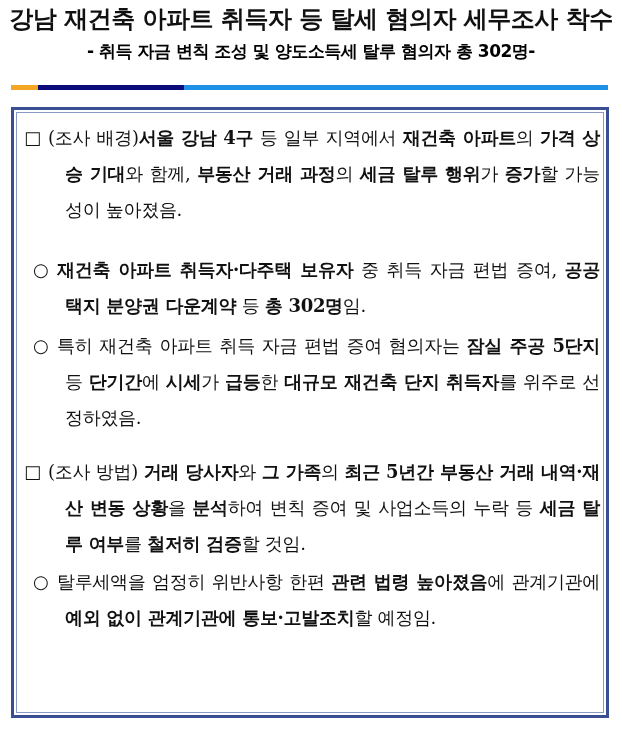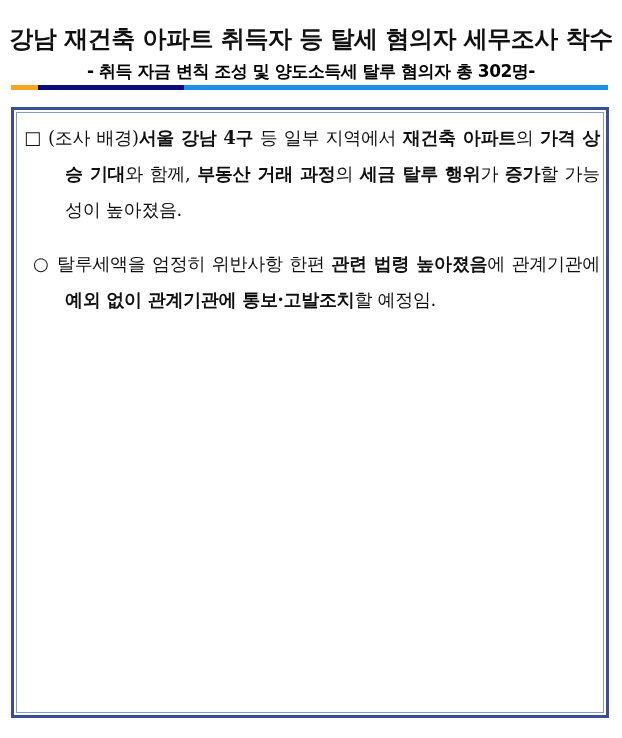--- a/index.html
+++ b/index.html
@@ -1,17 +1,17 @@
 <!DOCTYPE html>
 <html><head>
 <meta charset="utf-8">
 <style>
   html, body { margin: 0; padding: 0; background: #ffffff; }
   body { width: 622px; height: 738px; position: relative; overflow: hidden; }
-  .title-block { position: absolute; left: 0; top: 22px; width: 622px; text-align: center; }
+  .title-block { position: absolute; left: 0; top: 2px; width: 622px; text-align: center; }
   .title-main {
     font-family: "DejaVu Sans", "Liberation Sans", sans-serif;
     font-weight: bold; font-size: 24px; letter-spacing: -0.5px;
     color: #111; line-height: 34px; white-space: nowrap;
   }
   .title-sub {
     font-family: "DejaVu Sans", "Liberation Sans", sans-serif;
     font-weight: bold; font-size: 17px; letter-spacing: -0.5px;
     color: #000000; line-height: 30px; white-space: nowrap;
   }
@@ -24,21 +24,21 @@
   .box-inner {
     position: absolute; left: 2px; top: 2px; right: 2px; bottom: 2px;
     border: 1px solid #8a98c8;
   }
   .content {
     position: absolute; left: 10px; top: 10px; right: 6px;
     font-family: "DejaVu Serif", "Liberation Serif", serif;
     font-size: 18px; color: #111; letter-spacing: -0.3px;
   }
   .para { position: relative; line-height: 36px; }
-  .para.sq { padding-left: 41px; text-indent: -41px; margin-bottom: 18px; }
+  .para.sq { padding-left: 41px; text-indent: -41px; margin-bottom: 24px; }
   .para.ci { padding-left: 41px; text-indent: -32px; margin-bottom: 4px; }
   .marker { display: inline-block; width: 24px; text-indent: 0; }
   .justify { text-align: justify; text-align-last: left; }
 </style>
 </head>
 <body>
 
 <div class="title-block">
   <div class="title-main">강남 재건축 아파트 취득자 등 탈세 혐의자 세무조사 착수</div>
   <div class="title-sub">- 취득 자금 변칙 조성 및 양도소득세 탈루 혐의자 총 302명-</div>
@@ -47,15 +47,18 @@
 <div class="color-bar">
   <div class="seg" style="background: rgb(245, 166, 35); width: 27px;"></div>
   <div class="seg" style="background: rgb(10, 10, 122); width: 146px;"></div>
   <div class="seg" style="background: rgb(30, 144, 232); width: 424px;"></div>
 </div>
 
 <div class="box">
   <div class="box-inner"></div>
   <div class="content" id="content">
       <div class="para justify sq"><span class="marker">□</span><span>(조사 배경)</span><b>서울 강남 4구</b><span> 등 일부 지역에서 </span><b>재건축 아파트</b><span>의 </span><b>가격 상승 기대</b><span>와 함께, </span><b>부동산 거래 과정</b><span>의 </span><b>세금 탈루 행위</b><span>가 </span><b>증가</b><span>할 가능성이 높아졌음.</span></div>
+      <div class="para justify ci"><span class="marker">○</span><b>재건축 아파트 취득자·다주택 보유자</b><span> 중 취득 자금 편법 증여, </span><b>공공 택지 분양권 다운계약</b><span> 등 </span><b>총 302명</b><span>임.</span></div>
+      <div class="para justify ci" style="margin-bottom: 18px;"><span class="marker">○</span><span>특히 재건축 아파트 취득 자금 편법 증여 혐의자는 </span><b>잠실 주공 5단지</b><span> 등 </span><b>단기간</b><span>에 </span><b>시세</b><span>가 </span><b>급등</b><span>한 </span><b>대규모 재건축 단지 취득자</b><span>를 위주로 선정하였음.</span></div>
+      <div class="para justify sq" style="margin-bottom: 2px;"><span class="marker">□</span><span>(조사 방법) </span><b>거래 당사자</b><span>와 </span><b>그 가족</b><span>의 </span><b>최근 5년간 부동산 거래 내역·재산 변동 상황</b><span>을 </span><b>분석</b><span>하여 변칙 증여 및 사업소득의 누락 등 </span><b>세금 탈루 여부</b><span>를 </span><b>철저히 검증</b><span>할 것임.</span></div>
       <div class="para justify ci" style="margin-bottom: 18px;"><span class="marker">○</span><span>탈루세액을 엄정히 위반사항 한편 </span><b>관련 법령 높아졌음</b><span>에 관계기관에 </span><b>예외 없이 관계기관에 통보·고발조치</b><span>할 예정임.</span></div>
     </div>
 </div>
 
 </body></html>

